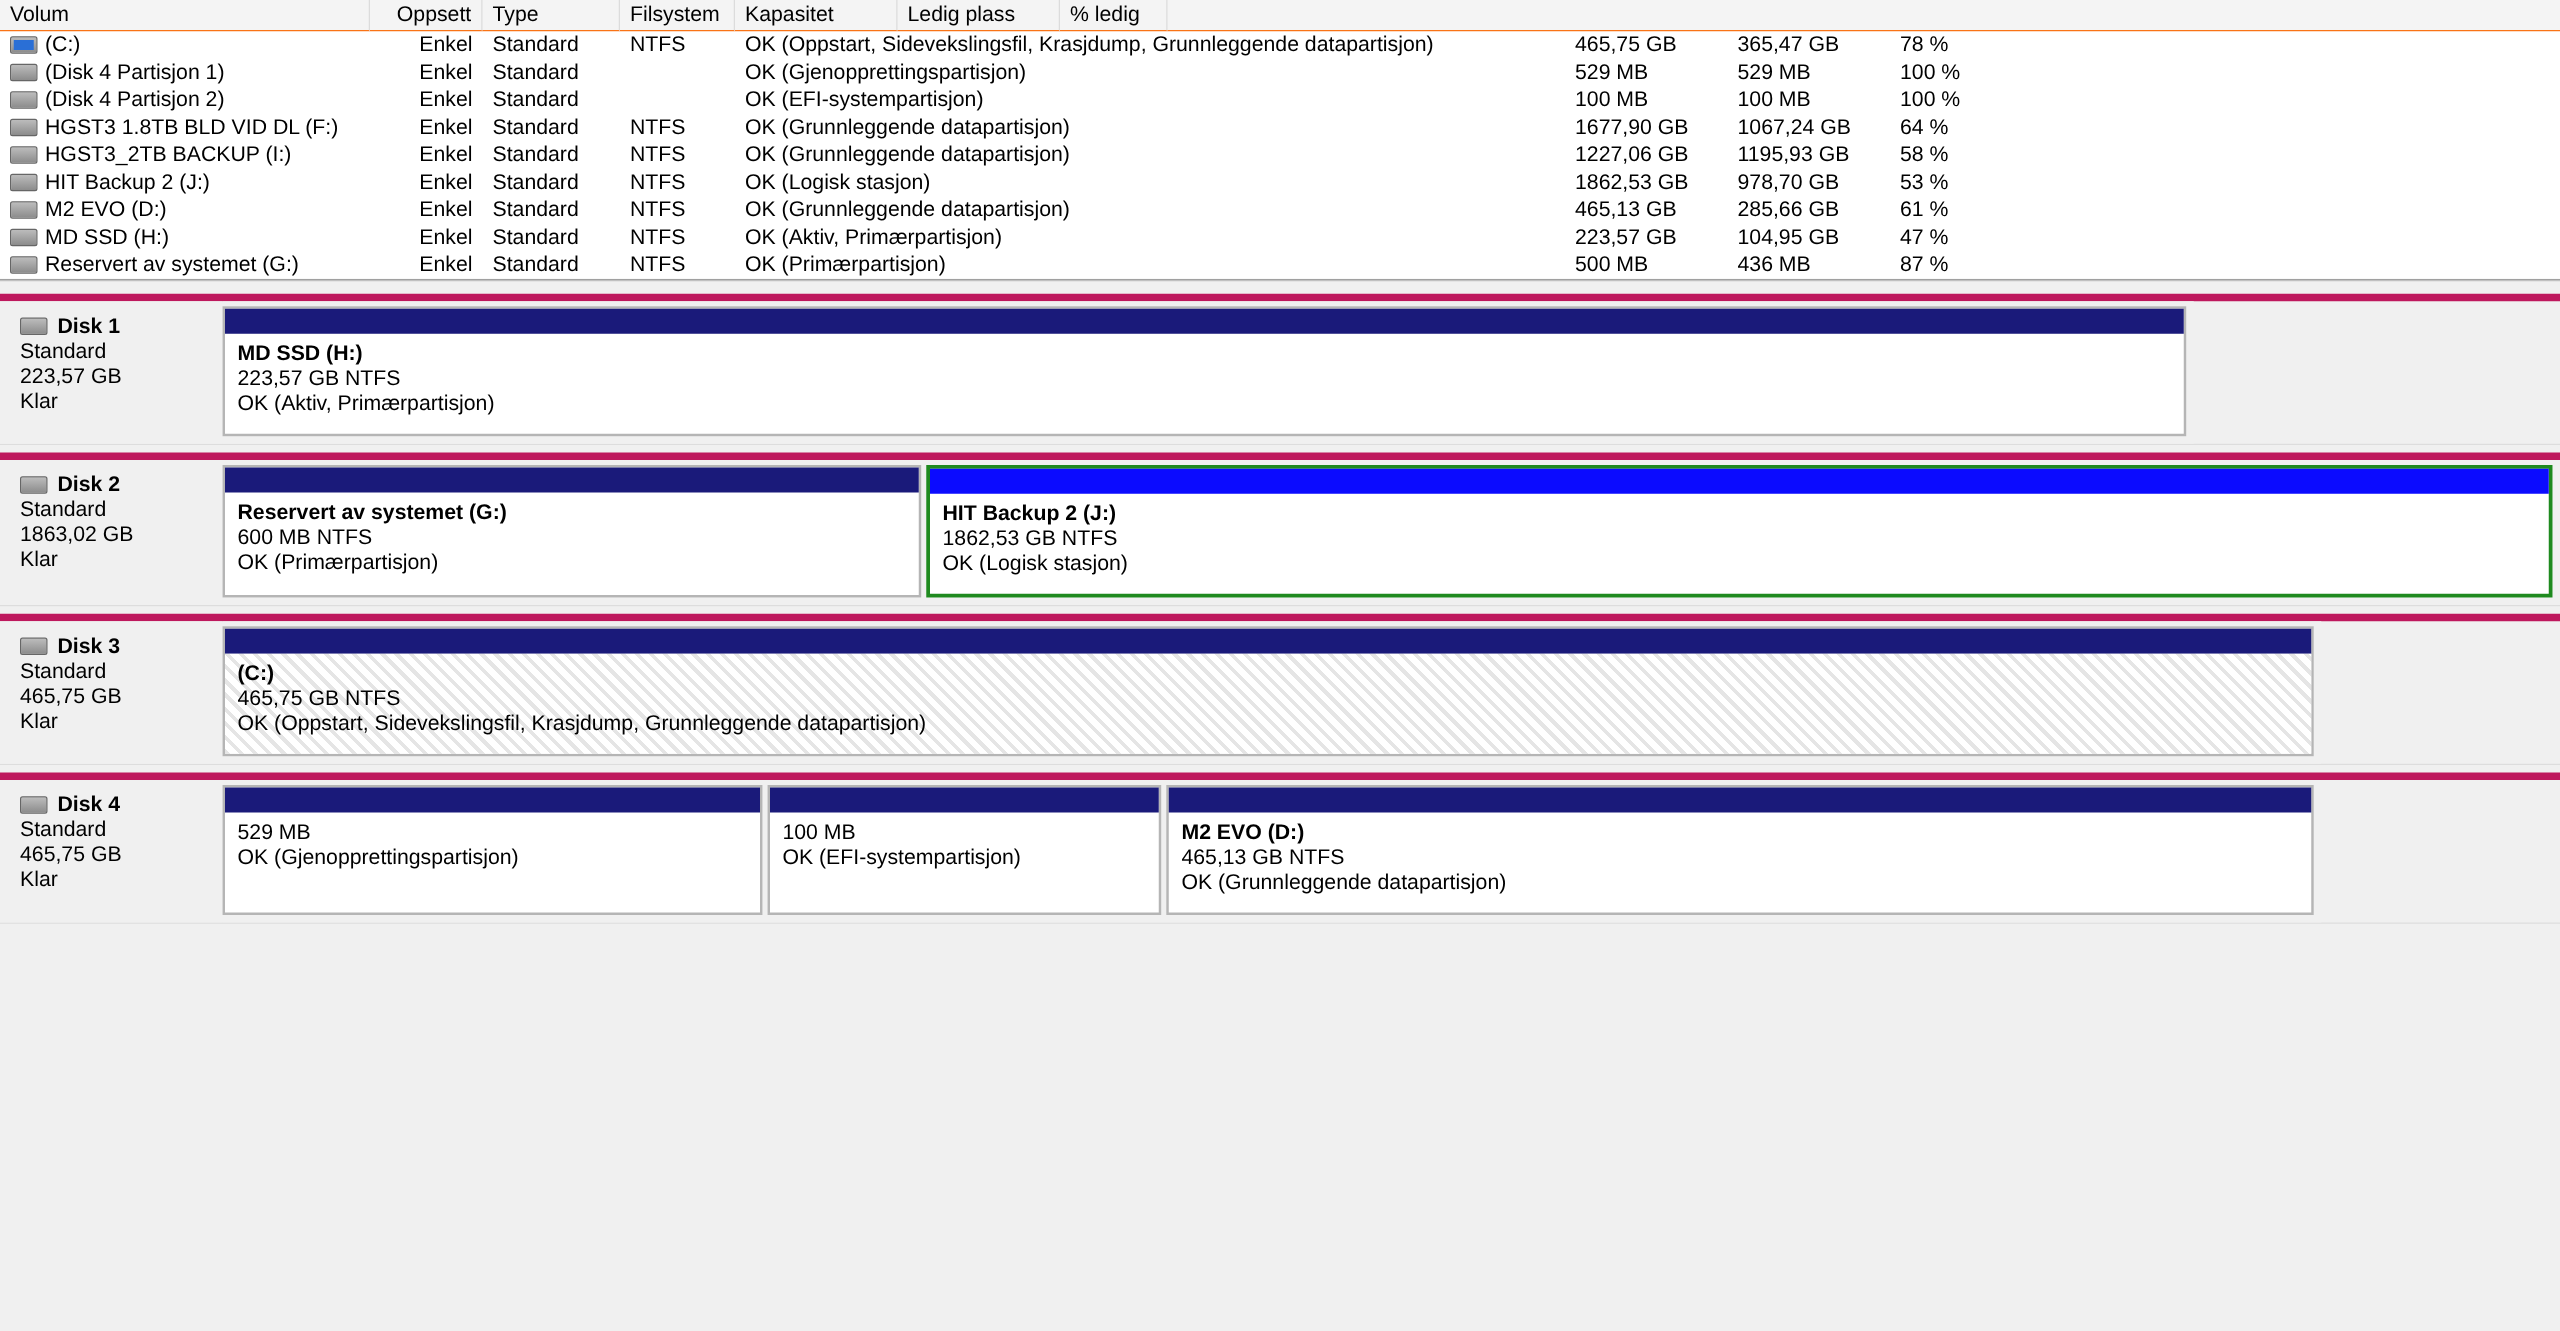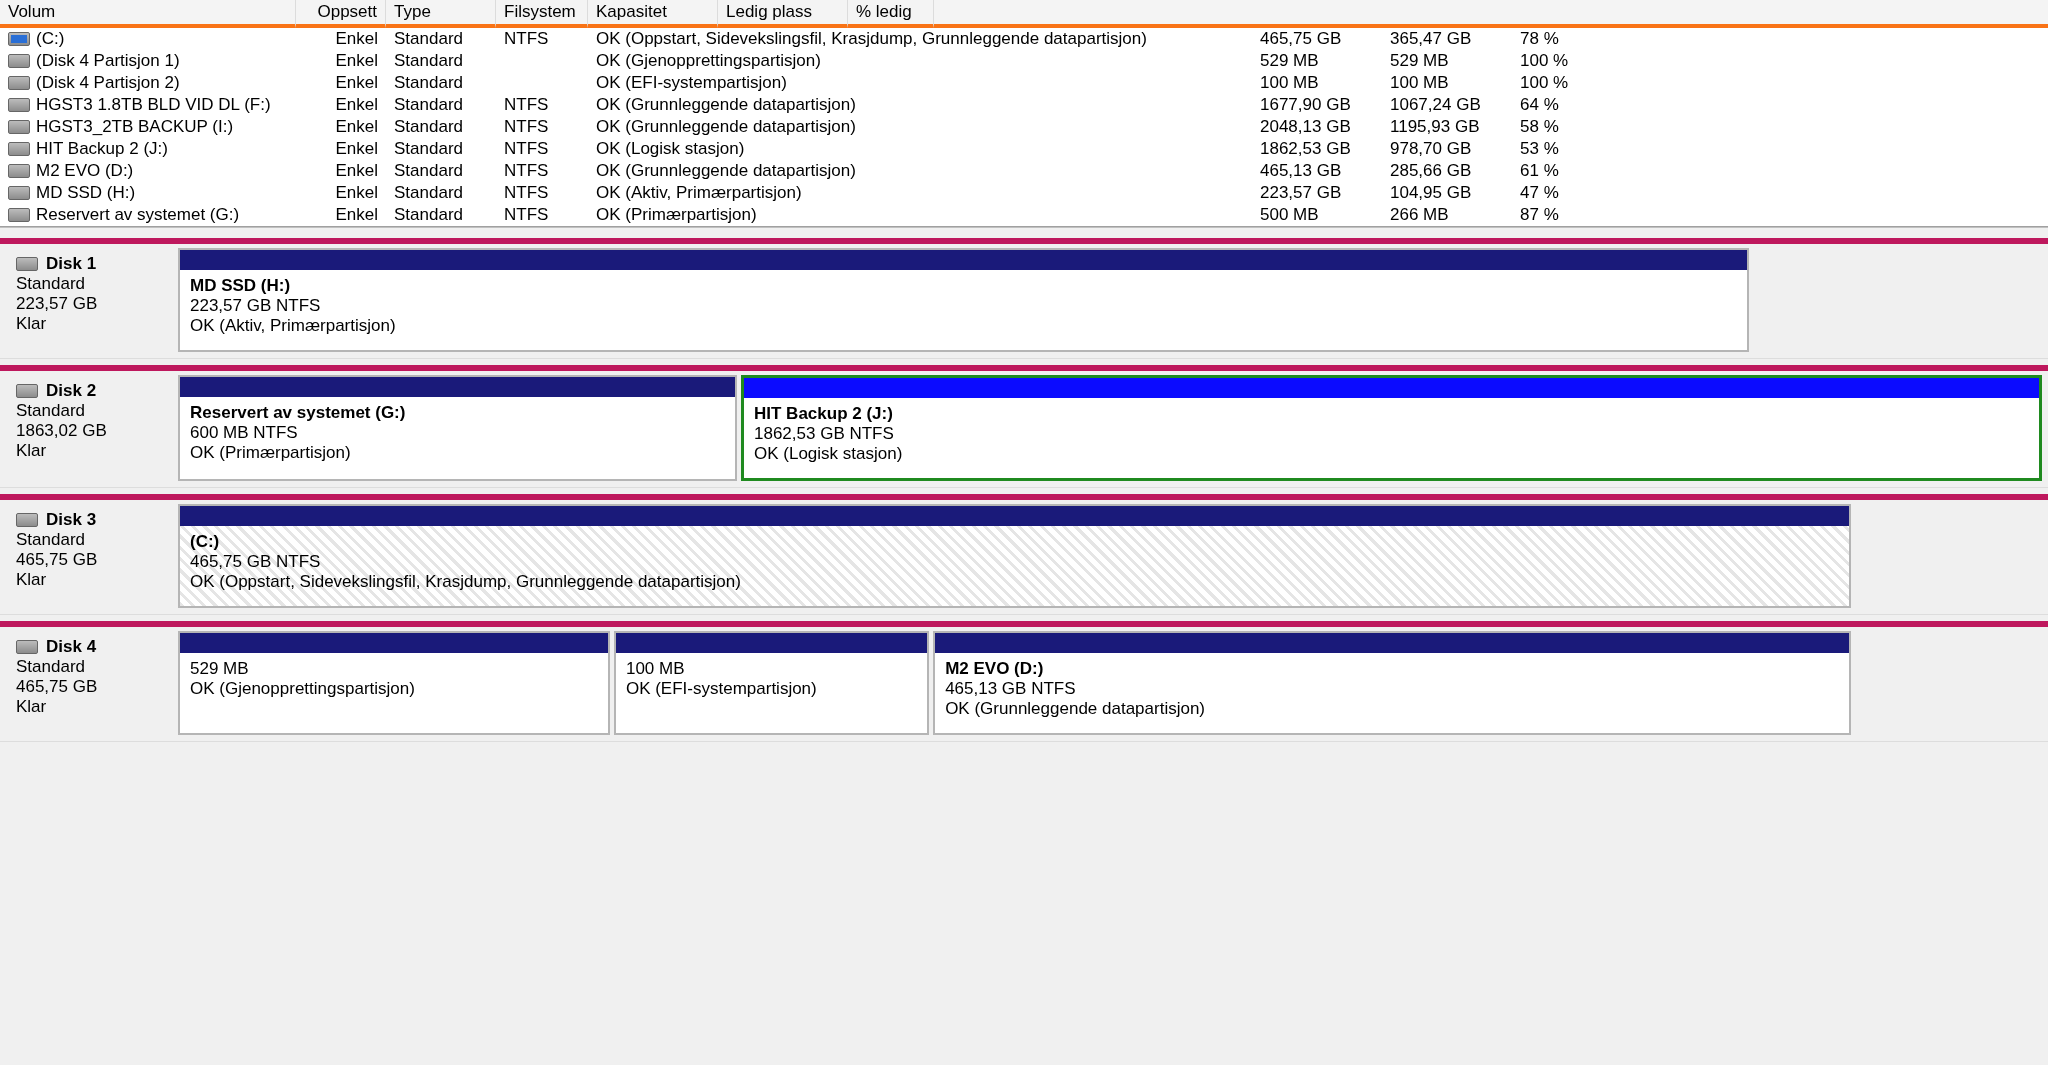--- a/index.html
+++ b/index.html
@@ -16,21 +16,21 @@
     background: #fff;
     border-bottom: 1px solid #a0a0a0;
   }
   .v-header {
     display: flex;
     background: #f4f4f4;
   }
   .v-header .cell {
     padding: 2px 8px;
     border-right: 1px solid #dcdcdc;
-    border-bottom: 4px solid #f97316;
+    border-bottom: 1px solid #f97316;
   }
   .v-header .cell:last-child { border-right: none; flex: 1; }
   .v-row {
     display: flex;
     background: #fff;
   }
   .v-row .cell {
     padding: 1px 8px;
     white-space: nowrap;
     overflow: hidden;
@@ -191,21 +191,21 @@
       </div>
       <div class="v-row">
         <div class="cell c-vol">
           <span class="vol-icon "></span>
           <span> HGST3_2TB BACKUP (I:)</span>
         </div>
         <div class="cell c-opp">Enkel</div>
         <div class="cell c-type">Standard</div>
         <div class="cell c-fs">NTFS</div>
         <div class="cell c-stat">OK (Grunnleggende datapartisjon)</div>
-        <div class="cell c-cap">2048,13 GB</div>
+        <div class="cell c-cap">1227,06 GB</div>
         <div class="cell c-free">1195,93 GB</div>
         <div class="cell c-pct">58 %</div>
         <div class="cell c-tail"></div>
       </div>
       <div class="v-row">
         <div class="cell c-vol">
           <span class="vol-icon "></span>
           <span> HIT Backup 2 (J:)</span>
         </div>
         <div class="cell c-opp">Enkel</div>
@@ -248,21 +248,21 @@
       <div class="v-row">
         <div class="cell c-vol">
           <span class="vol-icon "></span>
           <span> Reservert av systemet (G:)</span>
         </div>
         <div class="cell c-opp">Enkel</div>
         <div class="cell c-type">Standard</div>
         <div class="cell c-fs">NTFS</div>
         <div class="cell c-stat">OK (Primærpartisjon)</div>
         <div class="cell c-cap">500 MB</div>
-        <div class="cell c-free">266 MB</div>
+        <div class="cell c-free">436 MB</div>
         <div class="cell c-pct">87 %</div>
         <div class="cell c-tail"></div>
       </div>
     </div>
 </div>
 
 <div class="disk-panel">
   <div id="disk-rows">
       <div class="disk-row">
         <div class="disk-label">

